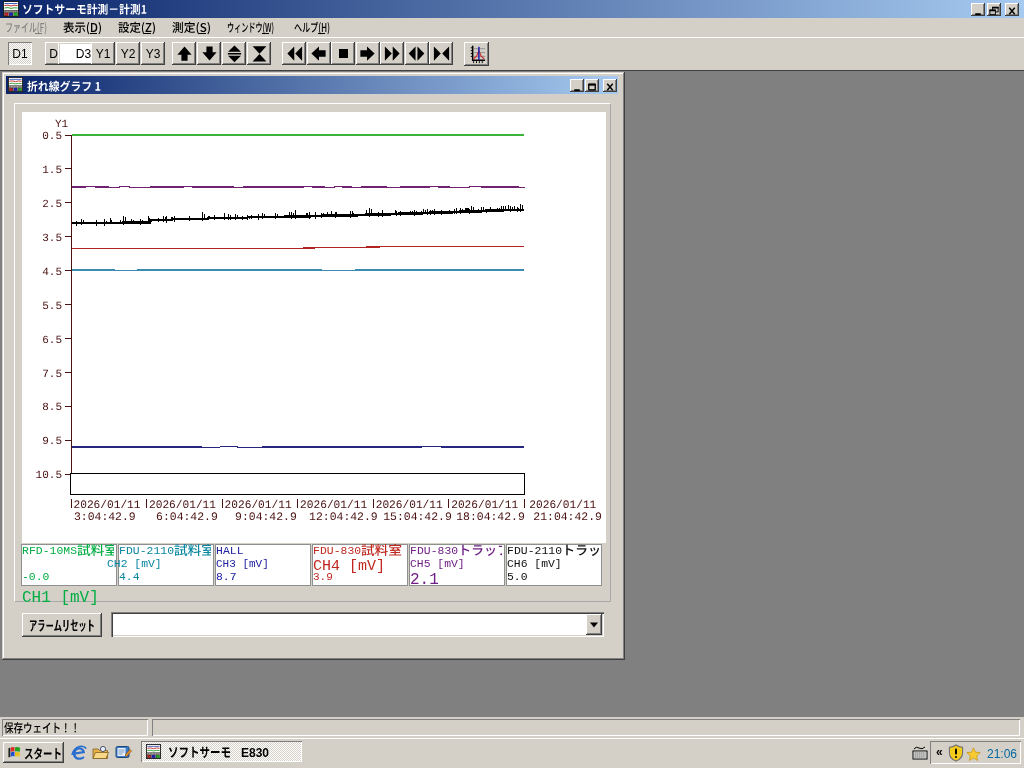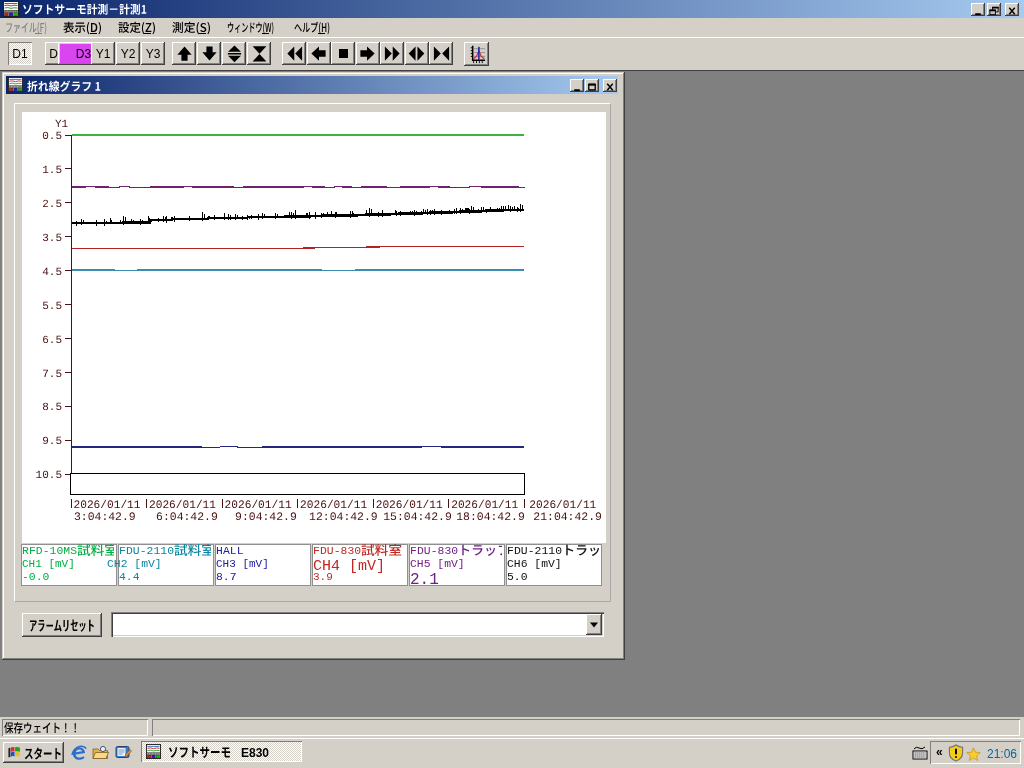--- a/index.html
+++ b/index.html
@@ -50,21 +50,21 @@
   </svg>
 <div class="abs" style="left:35px;top:32.5px;width:7px;height:1px;background:#808080"></div>
 <div class="abs" style="left:90px;top:32.5px;width:7px;height:1px;background:#000"></div>
 <div class="abs" style="left:144px;top:32.5px;width:7px;height:1px;background:#000"></div>
 <div class="abs" style="left:199px;top:32.5px;width:7px;height:1px;background:#000"></div>
 <div class="abs" style="left:262px;top:32.5px;width:7px;height:1px;background:#000"></div>
 <div class="abs" style="left:318px;top:32.5px;width:7px;height:1px;background:#000"></div>
 <div class="abs" style="left:0;top:37px;width:1024px;height:33px;background:#d4d0c8;border-top:1px solid #fff"></div>
 <div style="position:absolute;left:8px;top:42px;width:24px;height:23px;background-image:repeating-conic-gradient(#ffffff 0% 25%,#d4d0c8 0% 50%);background-size:2px 2px;box-shadow:inset 1px 1px #808080,inset -1px -1px #fff;display:flex;align-items:center;justify-content:center;font:12px 'Liberation Sans';">D1</div>
 <div style="position:absolute;left:33px;top:42px;width:24px;height:23px;background:#d4d0c8;box-shadow:inset -1px -1px #404040,inset 1px 1px #fff,inset -2px -2px #808080,inset 2px 2px #d4d0c8;display:flex;align-items:center;justify-content:center;font:12px 'Liberation Sans';margin-left:12px;">D2</div>
-<div style="position:absolute;left:58px;top:42px;width:40px;height:23px;background:#d946ef;box-shadow:inset -1px -1px #404040,inset 1px 1px #fff,inset -2px -2px #808080,inset 2px 2px #d4d0c8;display:flex;align-items:center;justify-content:center;font:12px 'Liberation Sans';padding-left:11px;">D3</div>
+<div style="position:absolute;left:58px;top:42px;width:40px;height:23px;background:#ffffff;box-shadow:inset -1px -1px #404040,inset 1px 1px #fff,inset -2px -2px #808080,inset 2px 2px #d4d0c8;display:flex;align-items:center;justify-content:center;font:12px 'Liberation Sans';padding-left:11px;">D3</div>
 <div style="position:absolute;left:91px;top:42px;width:24px;height:23px;background:#d4d0c8;box-shadow:inset -1px -1px #404040,inset 1px 1px #fff,inset -2px -2px #808080,inset 2px 2px #d4d0c8;display:flex;align-items:center;justify-content:center;font:12px 'Liberation Sans';">Y1</div>
 <div style="position:absolute;left:116px;top:42px;width:24px;height:23px;background:#d4d0c8;box-shadow:inset -1px -1px #404040,inset 1px 1px #fff,inset -2px -2px #808080,inset 2px 2px #d4d0c8;display:flex;align-items:center;justify-content:center;font:12px 'Liberation Sans';">Y2</div>
 <div style="position:absolute;left:141px;top:42px;width:24px;height:23px;background:#d4d0c8;box-shadow:inset -1px -1px #404040,inset 1px 1px #fff,inset -2px -2px #808080,inset 2px 2px #d4d0c8;display:flex;align-items:center;justify-content:center;font:12px 'Liberation Sans';">Y3</div>
 <div style="position:absolute;left:172px;top:42px;width:24px;height:23px;background:#d4d0c8;box-shadow:inset -1px -1px #404040,inset 1px 1px #fff,inset -2px -2px #808080,inset 2px 2px #d4d0c8;display:flex;align-items:center;justify-content:center;font:12px 'Liberation Sans';">
     <svg width="19" height="19" viewBox="0 0 16 16">
       <path d="M8 2.2 L14 9 H10.6 V14 H5.4 V9 H2 Z" fill="#000"></path>
     </svg>
   </div>
 <div style="position:absolute;left:197px;top:42px;width:24px;height:23px;background:#d4d0c8;box-shadow:inset -1px -1px #404040,inset 1px 1px #fff,inset -2px -2px #808080,inset 2px 2px #d4d0c8;display:flex;align-items:center;justify-content:center;font:12px 'Liberation Sans';">
     <svg width="19" height="19" viewBox="0 0 16 16">
@@ -212,21 +212,21 @@
     <text x="507.3" y="395.8" font-family="Liberation Mono" font-size="11.5" fill="#4a1111" textLength="67" lengthAdjust="spacingAndGlyphs">2026/01/11</text>
     <text x="511.3" y="408.2" font-family="Liberation Mono" font-size="11.5" fill="#4a1111" textLength="68.6" lengthAdjust="spacingAndGlyphs">21:04:42.9</text>
   </svg>
 <div class="abs" style="left:21px;top:544px;width:96px;height:42px;background:#fff;border:1px solid #8f8f8f;overflow:hidden"></div>
 <div class="abs mono" style="left:22px;top:545px;font-size:11.4px;color:#00ae42;letter-spacing:0.06px;white-space:pre">RFD-10MS</div>
 <div class="abs" style="left:76.9px;top:544px;width:37px;height:14px;overflow:hidden">
     <svg style="position:absolute;left:0;top:-3.8px;" width="41" height="18.56" viewBox="0 0 41 18.56">
       <path transform="scale(1.0677,1)" d="M5.0 14.0Q5.8 13.9 6.9 13.7Q8.0 13.5 9.1 13.3L9.2 14.3Q8.2 14.5 7.2 14.7Q6.1 14.9 5.3 15.1ZM5.3 9.3H8.8V10.3H5.3ZM5.2 6.5H12.2V7.6H5.2ZM10.3 4.6 11.2 4.2Q11.5 4.5 11.9 5.0Q12.2 5.4 12.4 5.8L11.5 6.3Q11.4 5.9 11.0 5.4Q10.7 5.0 10.3 4.6ZM6.5 9.7H7.6V14.0L6.5 14.3ZM9.1 4.1H10.3Q10.2 5.8 10.3 7.4Q10.3 8.9 10.4 10.2Q10.4 11.5 10.6 12.5Q10.7 13.4 10.9 13.9Q11.1 14.4 11.3 14.4Q11.5 14.4 11.6 14.0Q11.6 13.6 11.7 12.8Q11.8 12.9 12.0 13.1Q12.1 13.2 12.3 13.3Q12.5 13.4 12.6 13.5Q12.4 14.5 12.2 15.0Q12.0 15.6 11.8 15.7Q11.5 15.9 11.3 15.9Q10.7 15.9 10.3 15.4Q9.9 14.8 9.7 13.8Q9.5 12.8 9.3 11.3Q9.2 9.9 9.2 8.0Q9.1 6.2 9.1 4.1ZM1.0 7.9H4.7V8.9H1.0ZM1.1 4.5H4.7V5.4H1.1ZM1.0 9.7H4.7V10.6H1.0ZM0.4 6.2H5.0V7.1H0.4ZM1.6 11.4H4.7V15.2H1.6V14.2H3.7V12.4H1.6ZM1.0 11.4H2.0V15.8H1.0Z M15.4 4.1H16.5V15.9H15.4ZM13.4 8.3H18.5V9.5H13.4ZM15.2 8.9 15.9 9.2Q15.7 9.9 15.5 10.6Q15.2 11.3 14.9 12.0Q14.7 12.7 14.4 13.3Q14.0 13.9 13.7 14.4Q13.7 14.2 13.6 14.0Q13.5 13.8 13.3 13.5Q13.2 13.3 13.1 13.2Q13.5 12.7 13.9 12.0Q14.3 11.2 14.7 10.4Q15.0 9.6 15.2 8.9ZM16.5 9.6Q16.6 9.7 16.8 9.9Q17.0 10.2 17.2 10.5Q17.5 10.8 17.7 11.1Q17.9 11.4 18.1 11.6Q18.3 11.9 18.4 12.0L17.6 12.9Q17.5 12.7 17.3 12.3Q17.1 11.9 16.8 11.5Q16.5 11.0 16.3 10.7Q16.1 10.3 15.9 10.1ZM13.4 5.1 14.3 4.8Q14.4 5.3 14.6 5.8Q14.7 6.3 14.8 6.8Q14.9 7.3 15.0 7.7L14.0 8.0Q14.0 7.6 13.9 7.1Q13.8 6.6 13.7 6.0Q13.6 5.5 13.4 5.1ZM17.6 4.8 18.6 5.0Q18.4 5.5 18.3 6.1Q18.1 6.6 17.9 7.1Q17.7 7.6 17.6 8.0L16.8 7.7Q16.9 7.3 17.1 6.8Q17.2 6.3 17.4 5.8Q17.5 5.2 17.6 4.8ZM22.5 4.0H23.6V15.9H22.5ZM18.5 12.1 25.0 10.9 25.2 12.1 18.7 13.3ZM19.3 5.7 19.9 4.9Q20.3 5.1 20.7 5.3Q21.1 5.6 21.4 5.9Q21.8 6.2 22.0 6.4L21.3 7.3Q21.1 7.1 20.8 6.8Q20.5 6.5 20.1 6.2Q19.7 5.9 19.3 5.7ZM18.7 8.9 19.3 8.1Q19.7 8.2 20.1 8.5Q20.5 8.8 20.8 9.0Q21.2 9.3 21.4 9.5L20.8 10.5Q20.6 10.2 20.3 10.0Q19.9 9.7 19.5 9.4Q19.1 9.1 18.7 8.9Z M31.3 10.7H32.6V14.9H31.3ZM27.8 7.2H36.3V8.2H27.8ZM26.3 14.5H37.7V15.6H26.3ZM27.5 12.1H36.6V13.1H27.5ZM30.1 7.8 31.4 8.1Q31.2 8.5 30.9 9.0Q30.6 9.4 30.3 9.9Q30.0 10.3 29.8 10.6L28.8 10.3Q29.0 9.9 29.3 9.5Q29.5 9.1 29.8 8.6Q30.0 8.1 30.1 7.8ZM27.3 9.8Q28.3 9.8 29.7 9.8Q31.2 9.8 32.7 9.7Q34.3 9.7 35.9 9.6L35.8 10.7Q34.3 10.7 32.7 10.8Q31.2 10.8 29.8 10.9Q28.4 10.9 27.3 10.9ZM33.4 8.9 34.3 8.3Q34.8 8.6 35.3 9.1Q35.9 9.5 36.4 9.9Q36.9 10.4 37.2 10.8L36.2 11.4Q36.0 11.1 35.5 10.6Q35.0 10.2 34.5 9.7Q33.9 9.3 33.4 8.9ZM31.3 4.0H32.6V5.7H31.3ZM26.4 5.0H37.6V7.5H36.4V6.1H27.6V7.5H26.4Z" fill="#00ae42"></path>
     </svg>
   </div>
-<div class="abs mono" style="left:22px;top:558px;font-size:11px;color:#00ae42;white-space:pre">CH1 [mV]</div>
+<div class="abs mono" style="left:22px;top:589px;font-size:16px;color:#00ae42;white-space:pre">CH1 [mV]</div>
 <div class="abs mono" style="left:22px;top:571px;font-size:11.4px;color:#00ae42">-0.0</div>
 <div class="abs" style="left:118px;top:544px;width:96px;height:42px;background:#fff;border:1px solid #8f8f8f;overflow:hidden"></div>
 <div class="abs mono" style="left:119px;top:545px;font-size:11.4px;color:#0a86a0;letter-spacing:0.06px;white-space:pre">FDU-2110</div>
 <div class="abs" style="left:173.9px;top:544px;width:37px;height:14px;overflow:hidden">
     <svg style="position:absolute;left:0;top:-3.8px;" width="41" height="18.56" viewBox="0 0 41 18.56">
       <path transform="scale(1.0677,1)" d="M5.0 14.0Q5.8 13.9 6.9 13.7Q8.0 13.5 9.1 13.3L9.2 14.3Q8.2 14.5 7.2 14.7Q6.1 14.9 5.3 15.1ZM5.3 9.3H8.8V10.3H5.3ZM5.2 6.5H12.2V7.6H5.2ZM10.3 4.6 11.2 4.2Q11.5 4.5 11.9 5.0Q12.2 5.4 12.4 5.8L11.5 6.3Q11.4 5.9 11.0 5.4Q10.7 5.0 10.3 4.6ZM6.5 9.7H7.6V14.0L6.5 14.3ZM9.1 4.1H10.3Q10.2 5.8 10.3 7.4Q10.3 8.9 10.4 10.2Q10.4 11.5 10.6 12.5Q10.7 13.4 10.9 13.9Q11.1 14.4 11.3 14.4Q11.5 14.4 11.6 14.0Q11.6 13.6 11.7 12.8Q11.8 12.9 12.0 13.1Q12.1 13.2 12.3 13.3Q12.5 13.4 12.6 13.5Q12.4 14.5 12.2 15.0Q12.0 15.6 11.8 15.7Q11.5 15.9 11.3 15.9Q10.7 15.9 10.3 15.4Q9.9 14.8 9.7 13.8Q9.5 12.8 9.3 11.3Q9.2 9.9 9.2 8.0Q9.1 6.2 9.1 4.1ZM1.0 7.9H4.7V8.9H1.0ZM1.1 4.5H4.7V5.4H1.1ZM1.0 9.7H4.7V10.6H1.0ZM0.4 6.2H5.0V7.1H0.4ZM1.6 11.4H4.7V15.2H1.6V14.2H3.7V12.4H1.6ZM1.0 11.4H2.0V15.8H1.0Z M15.4 4.1H16.5V15.9H15.4ZM13.4 8.3H18.5V9.5H13.4ZM15.2 8.9 15.9 9.2Q15.7 9.9 15.5 10.6Q15.2 11.3 14.9 12.0Q14.7 12.7 14.4 13.3Q14.0 13.9 13.7 14.4Q13.7 14.2 13.6 14.0Q13.5 13.8 13.3 13.5Q13.2 13.3 13.1 13.2Q13.5 12.7 13.9 12.0Q14.3 11.2 14.7 10.4Q15.0 9.6 15.2 8.9ZM16.5 9.6Q16.6 9.7 16.8 9.9Q17.0 10.2 17.2 10.5Q17.5 10.8 17.7 11.1Q17.9 11.4 18.1 11.6Q18.3 11.9 18.4 12.0L17.6 12.9Q17.5 12.7 17.3 12.3Q17.1 11.9 16.8 11.5Q16.5 11.0 16.3 10.7Q16.1 10.3 15.9 10.1ZM13.4 5.1 14.3 4.8Q14.4 5.3 14.6 5.8Q14.7 6.3 14.8 6.8Q14.9 7.3 15.0 7.7L14.0 8.0Q14.0 7.6 13.9 7.1Q13.8 6.6 13.7 6.0Q13.6 5.5 13.4 5.1ZM17.6 4.8 18.6 5.0Q18.4 5.5 18.3 6.1Q18.1 6.6 17.9 7.1Q17.7 7.6 17.6 8.0L16.8 7.7Q16.9 7.3 17.1 6.8Q17.2 6.3 17.4 5.8Q17.5 5.2 17.6 4.8ZM22.5 4.0H23.6V15.9H22.5ZM18.5 12.1 25.0 10.9 25.2 12.1 18.7 13.3ZM19.3 5.7 19.9 4.9Q20.3 5.1 20.7 5.3Q21.1 5.6 21.4 5.9Q21.8 6.2 22.0 6.4L21.3 7.3Q21.1 7.1 20.8 6.8Q20.5 6.5 20.1 6.2Q19.7 5.9 19.3 5.7ZM18.7 8.9 19.3 8.1Q19.7 8.2 20.1 8.5Q20.5 8.8 20.8 9.0Q21.2 9.3 21.4 9.5L20.8 10.5Q20.6 10.2 20.3 10.0Q19.9 9.7 19.5 9.4Q19.1 9.1 18.7 8.9Z M31.3 10.7H32.6V14.9H31.3ZM27.8 7.2H36.3V8.2H27.8ZM26.3 14.5H37.7V15.6H26.3ZM27.5 12.1H36.6V13.1H27.5ZM30.1 7.8 31.4 8.1Q31.2 8.5 30.9 9.0Q30.6 9.4 30.3 9.9Q30.0 10.3 29.8 10.6L28.8 10.3Q29.0 9.9 29.3 9.5Q29.5 9.1 29.8 8.6Q30.0 8.1 30.1 7.8ZM27.3 9.8Q28.3 9.8 29.7 9.8Q31.2 9.8 32.7 9.7Q34.3 9.7 35.9 9.6L35.8 10.7Q34.3 10.7 32.7 10.8Q31.2 10.8 29.8 10.9Q28.4 10.9 27.3 10.9ZM33.4 8.9 34.3 8.3Q34.8 8.6 35.3 9.1Q35.9 9.5 36.4 9.9Q36.9 10.4 37.2 10.8L36.2 11.4Q36.0 11.1 35.5 10.6Q35.0 10.2 34.5 9.7Q33.9 9.3 33.4 8.9ZM31.3 4.0H32.6V5.7H31.3ZM26.4 5.0H37.6V7.5H36.4V6.1H27.6V7.5H26.4Z" fill="#0a86a0"></path>
     </svg>
   </div>
 <div class="abs mono" style="left:107px;top:558px;font-size:11.4px;color:#0a86a0;white-space:pre">CH2 [mV]</div>
 <div class="abs mono" style="left:119px;top:571px;font-size:11.4px;color:#0a86a0">4.4</div>

